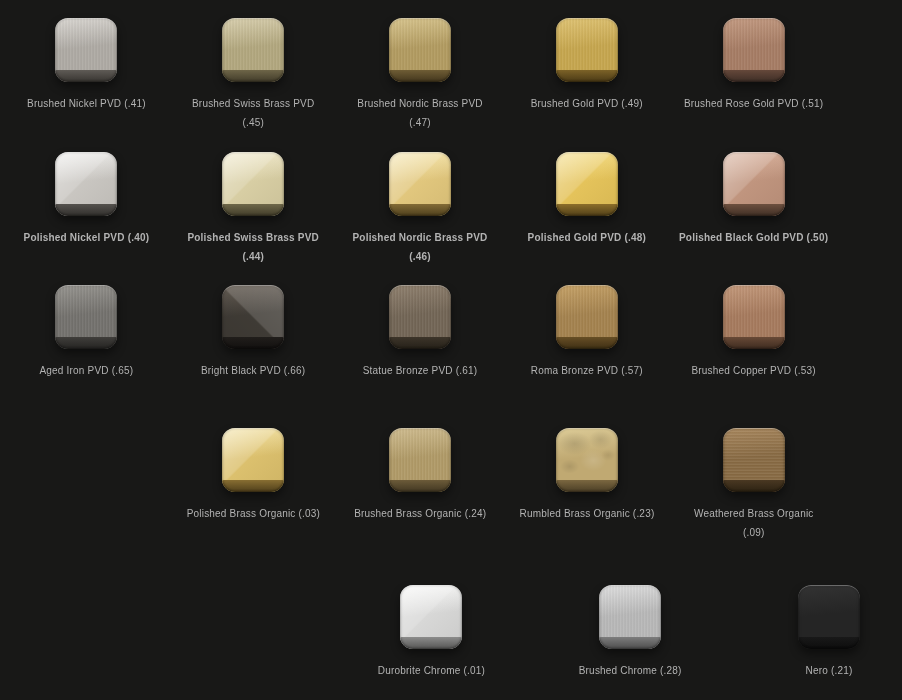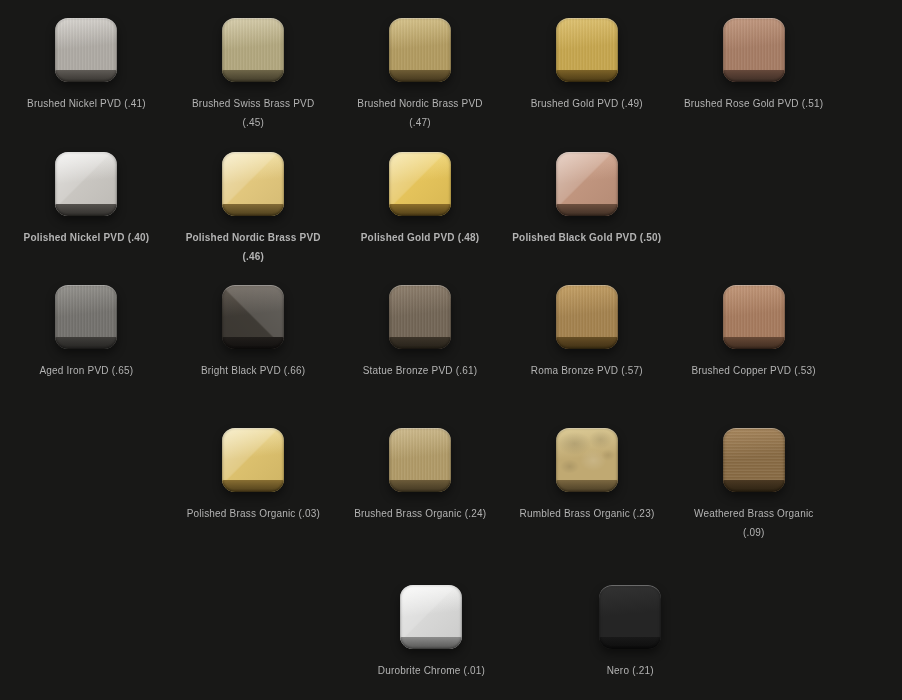--- a/index.html
+++ b/index.html
@@ -143,20 +143,29 @@
     <div class="row" style="top: 152px; padding-left: 3px; font-weight: bold;">
       <div class="cell">
         <div class="swatch" style="--l: #eeedeb; --b: #c8c5c0; --d: #55524e; --e: #34322f;">
           <div class="tex "></div>
           <div class="gloss polished"></div>
           <div class="lip"></div>
         </div>
         <div class="label" style="color: rgb(179, 179, 179);">Polished Nickel PVD (.40)</div>
       </div>
       <div class="cell">
+        <div class="swatch" style="--l: #f0e9cc; --b: #d7cda2; --d: #6f684a; --e: #45402c;">
+          <div class="tex "></div>
+          <div class="gloss polished"></div>
+          <div class="lip"></div>
+        </div>
+        <div class="label" style="color: rgb(179, 179, 179);">Polished Swiss Brass PVD
+(.44)</div>
+      </div>
+      <div class="cell">
         <div class="swatch" style="--l: #f5e6b0; --b: #e1c67b; --d: #836b36; --e: #52431f;">
           <div class="tex "></div>
           <div class="gloss polished"></div>
           <div class="lip"></div>
         </div>
         <div class="label" style="color: rgb(179, 179, 179);">Polished Nordic Brass PVD
 (.46)</div>
       </div>
       <div class="cell">
         <div class="swatch" style="--l: #f3dc86; --b: #e4c258; --d: #8c6e2a; --e: #55431a;">
@@ -246,20 +255,27 @@
       </div>
     </div>
     <div class="row" style="top: 585px; padding-left: 348px; gap: 32px;">
       <div class="cell">
         <div class="swatch" style="--l: #f7f7f6; --b: #d7d7d6; --d: #8c8c8b; --e: #5b5b5a;">
           <div class="tex "></div>
           <div class="gloss polished"></div>
           <div class="lip"></div>
         </div>
         <div class="label" style="color: rgb(179, 179, 179);">Durobrite Chrome (.01)</div>
+      </div>
+      <div class="cell">
+        <div class="swatch" style="--l: #dedede; --b: #b8b8b8; --d: #7d7d7d; --e: #525252;">
+          <div class="tex brushed"></div>
+          <div class="lip"></div>
+        </div>
+        <div class="label" style="color: rgb(179, 179, 179);">Brushed Chrome (.28)</div>
       </div>
       <div class="cell">
         <div class="swatch" style="--l: #333333; --b: #252525; --d: #191919; --e: #0e0e0e;">
           <div class="tex "></div>
           <div class="lip"></div>
         </div>
         <div class="label" style="color: rgb(179, 179, 179);">Nero (.21)</div>
       </div>
     </div>
   </div>

